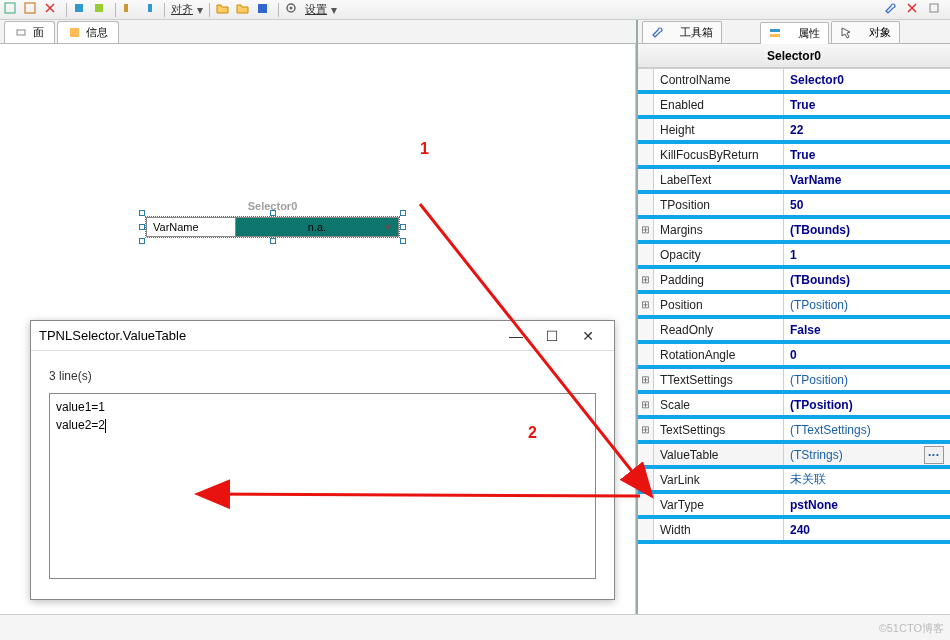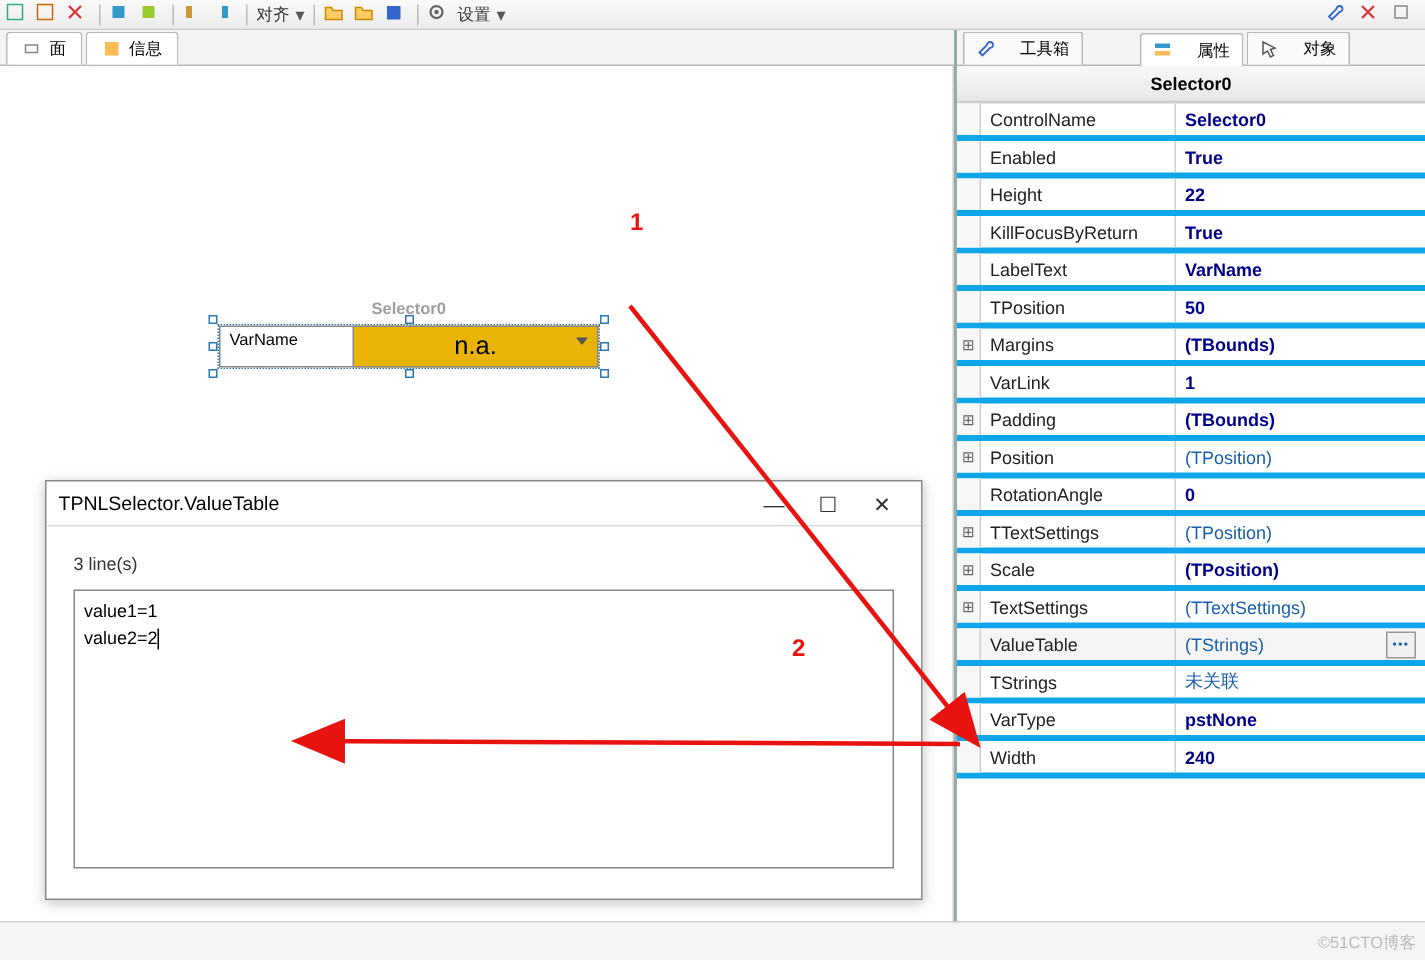--- a/index.html
+++ b/index.html
@@ -16,21 +16,21 @@
       height: 20px;
       border-bottom: 1px solid #ccc;
       display: flex;
       align-items: center;
       padding: 0 4px;
       gap: 4px;
       background: linear-gradient(#fafafa,#ececec);
     }
     .toolbar .tb-icon { width: 16px; height: 16px; display: inline-block; }
     .toolbar .sep { width: 1px; height: 14px; background: #bbb; margin: 0 2px; }
-    .toolbar span.lbl { font-size: 11px; color: #333; }
+    .toolbar span.lbl { font-size: 11px; color: #333; text-decoration: underline; }
 
     .tab-row {
       height: 24px;
       display: flex;
       align-items: flex-end;
       padding-left: 4px;
       border-bottom: 1px solid #b8b8b8;
       background: #f3f3f3;
     }
     .tab {
@@ -201,22 +201,22 @@
       border: 1px solid #888;
       padding: 3px 6px;
       font-size: 11px;
       background: #fff;
     }
     .sel-right {
       flex: 1;
       border: 1px solid #888;
       border-left: none;
       padding: 3px 6px;
-      font-size: 17px;
-      background: #eab308;
+      font-size: 11px;
+      background: #0f766e;
       display: flex;
       justify-content: center;
       position: relative;
     }
     .sel-right::after {
       content: "";
       position: absolute;
       right: 6px;
       top: 7px;
       border-left: 4px solid transparent;
@@ -442,41 +442,48 @@
       </div>
       <div class="prop-row">
         <div class="prop-expand">⊞</div>
         <div class="prop-name">Margins</div>
         <div class="prop-val">
           <span>(TBounds)</span>
         </div>
       </div>
       <div class="prop-row">
         <div class="prop-expand"></div>
-        <div class="prop-name">VarLink</div>
+        <div class="prop-name">Opacity</div>
         <div class="prop-val">
           <span>1</span>
         </div>
       </div>
       <div class="prop-row">
         <div class="prop-expand">⊞</div>
         <div class="prop-name">Padding</div>
         <div class="prop-val">
           <span>(TBounds)</span>
         </div>
       </div>
       <div class="prop-row">
         <div class="prop-expand">⊞</div>
         <div class="prop-name">Position</div>
         <div class="prop-val link">
           <span>(TPosition)</span>
         </div>
       </div>
       <div class="prop-row">
         <div class="prop-expand"></div>
+        <div class="prop-name">ReadOnly</div>
+        <div class="prop-val">
+          <span>False</span>
+        </div>
+      </div>
+      <div class="prop-row">
+        <div class="prop-expand"></div>
         <div class="prop-name">RotationAngle</div>
         <div class="prop-val">
           <span>0</span>
         </div>
       </div>
       <div class="prop-row">
         <div class="prop-expand">⊞</div>
         <div class="prop-name">TTextSettings</div>
         <div class="prop-val link">
           <span>(TPosition)</span>
@@ -499,21 +506,21 @@
       <div class="prop-row selected">
         <div class="prop-expand"></div>
         <div class="prop-name">ValueTable</div>
         <div class="prop-val link">
           <span>(TStrings)</span>
           <div class="ellipsis-btn">•••</div>
         </div>
       </div>
       <div class="prop-row">
         <div class="prop-expand"></div>
-        <div class="prop-name">TStrings</div>
+        <div class="prop-name">VarLink</div>
         <div class="prop-val link">
           <span>未关联</span>
         </div>
       </div>
       <div class="prop-row">
         <div class="prop-expand"></div>
         <div class="prop-name">VarType</div>
         <div class="prop-val">
           <span>pstNone</span>
         </div>

